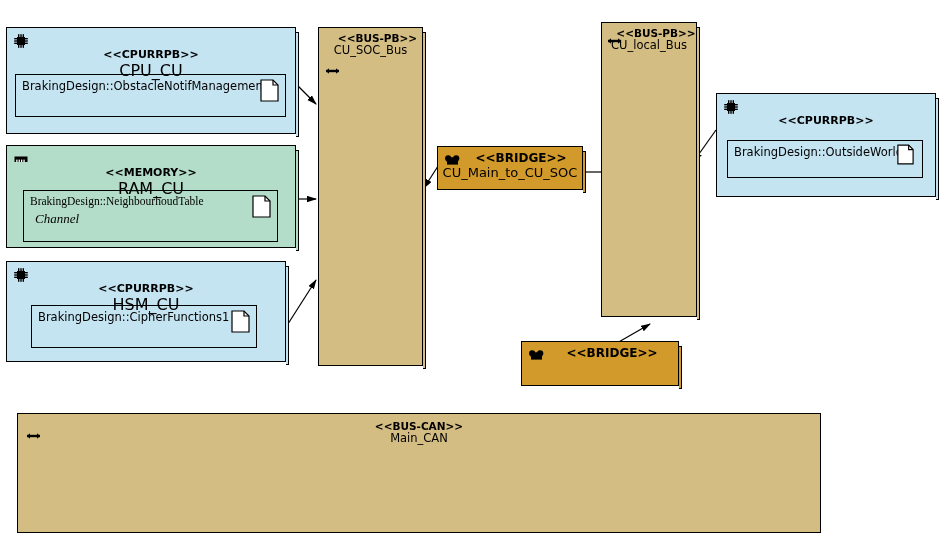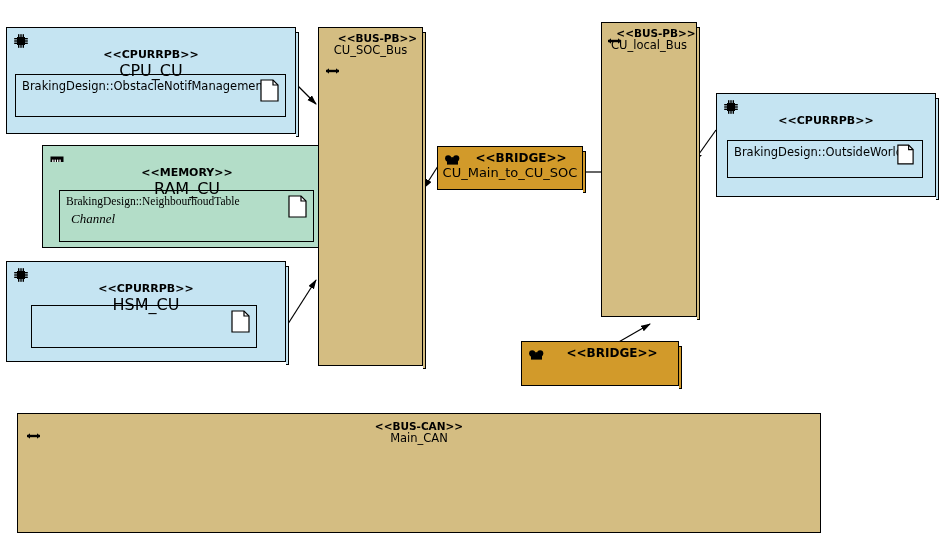--- a/index.html
+++ b/index.html
@@ -107,21 +107,21 @@
       <span class="atext">BrakingDesign::ObstacleNotifManagement</span>
       <span class="doc-icon">
         <svg viewBox="0 0 19 23" width="19" height="23">
           <path d="M1,1 L13,1 L18,6 L18,22 L1,22 z" fill="#ffffff" stroke="#000" stroke-width="1.2"></path>
           <path d="M13,1 L13,6 L18,6" fill="none" stroke="#000" stroke-width="1.2"></path>
         </svg>
       </span>
     </div>
   </div>
 
-  <div class="node" style="left:6px;top:145px;width:290px;height:103px;background:#b3ddc8;margin-left:36px;">
+  <div class="node" style="left:6px;top:145px;width:290px;height:103px;background:#b3ddc8;">
     <div class="shadow-r" style="background:#b3ddc8;"></div>
     <span class="icon-tl">
       <svg viewBox="0 0 16 16" width="16" height="16">
         <rect x="1.5" y="5.5" width="13" height="5.5" fill="#000"></rect>
         <g fill="#ffffff">
           <rect x="3.2" y="8.6" width="1.3" height="2.4"></rect>
           <rect x="5.6" y="8.6" width="1.3" height="2.4"></rect>
           <rect x="8" y="8.6" width="1.3" height="2.4"></rect>
           <rect x="10.4" y="8.6" width="1.3" height="2.4"></rect>
         </g>
@@ -162,20 +162,21 @@
             <rect x="7.3" y="11.8" width="1.4" height="3"></rect>
             <rect x="9.6" y="11.8" width="1.4" height="3"></rect>
         </g>
       </svg>
     </span>
     <div class="node-hdr">
       <div class="stereo">&lt;&lt;CPURRPB&gt;&gt;</div>
       <div class="nname">HSM_CU</div>
     </div>
     <div class="artifact" style="left:24px;top:43px;width:226px;height:43px;">
+      <span class="atext">BrakingDesign::CipherFunctions1</span>
       <span class="doc-icon">
         <svg viewBox="0 0 19 23" width="19" height="23">
           <path d="M1,1 L13,1 L18,6 L18,22 L1,22 z" fill="#ffffff" stroke="#000" stroke-width="1.2"></path>
           <path d="M13,1 L13,6 L18,6" fill="none" stroke="#000" stroke-width="1.2"></path>
         </svg>
       </span>
     </div>
   </div>
 
   <div class="node" style="left:716px;top:93px;width:220px;height:104px;">

